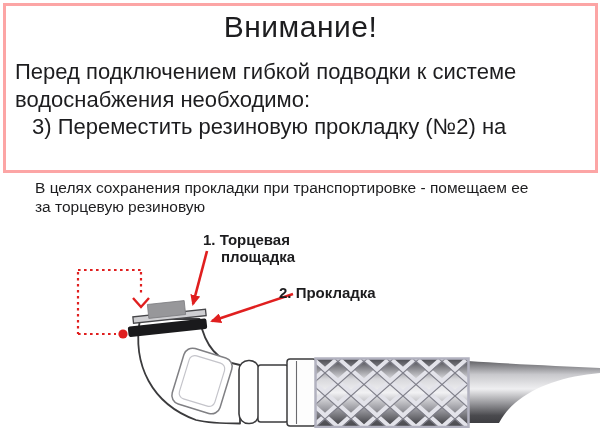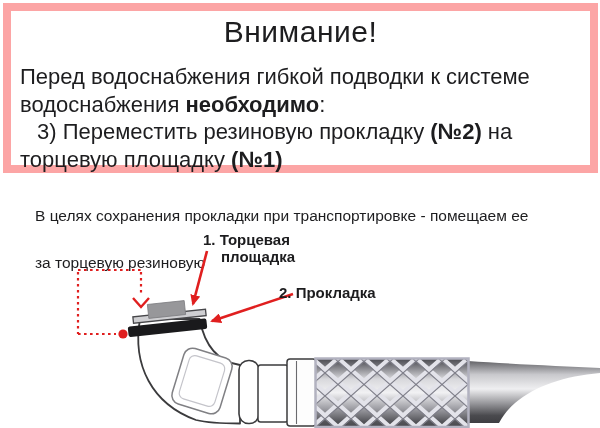--- a/index.html
+++ b/index.html
@@ -2,53 +2,52 @@
 <html><head>
 <meta charset="utf-8">
 <style>
   html,body{margin:0;padding:0;}
   body{
     width:600px;height:428px;position:relative;background:#ffffff;
     font-family:"Liberation Sans",sans-serif;color:#1d1d1f;overflow:hidden;
   }
   .warning-box{
     position:absolute;left:3px;top:3px;width:595px;height:170px;
-    box-sizing:border-box;border:8px solid #fca5a5;background:#ffffff;
+    box-sizing:border-box;border:3px solid #fca5a5;background:#ffffff;
   }
   .warning-title{
     margin:3px 0 0 0;text-align:center;font-size:30px;font-weight:400;
     letter-spacing:0.5px;line-height:36px;
   }
   .warning-body{
     margin-top:13px;padding-left:9px;font-size:22px;line-height:27.5px;
   }
   .warning-body .line{white-space:nowrap;}
   .warning-body .line.indent{padding-left:17px;}
-  .b{font-weight:700;}
+  .b{font-weight:400;}
   .note{
     position:absolute;left:35px;top:178px;font-size:15.5px;line-height:19px;
     color:#1d1d1f;
   }
-  .note .line{white-space:nowrap;margin-top:28px;}
+  .note .line{white-space:nowrap;}
   .diagram{position:absolute;left:0;top:220px;}
   .diag-label{
     font-family:"Liberation Sans",sans-serif;font-size:15px;font-weight:600;
     fill:#1c1c1e;
   }
 </style>
 </head>
 <body>
 
 <div class="warning-box">
   <h1 class="warning-title">Внимание!</h1>
   <div class="warning-body">
-    <div class="line"><span>Перед водоснабжения гибкой подводки к системе</span></div>
+    <div class="line"><span>Перед подключением гибкой подводки к системе</span></div>
     <div class="line"><span>водоснабжения </span><span class="b">необходимо</span><span>:</span></div>
     <div class="line indent"><span>3) Переместить резиновую прокладку </span><span class="b">(№2)</span><span> на</span></div>
-    <div class="line"><span>торцевую площадку </span><span class="b">(№1)</span></div>
   </div>
 </div>
 
 <div class="note">
   <div class="line">В целях сохранения прокладки при транспортировке - помещаем ее</div>
   <div class="line">за торцевую резиновую</div>
 </div>
 
 <svg class="diagram" width="600" height="208" viewBox="0 0 600 208" xmlns="http://www.w3.org/2000/svg">
   <defs>

